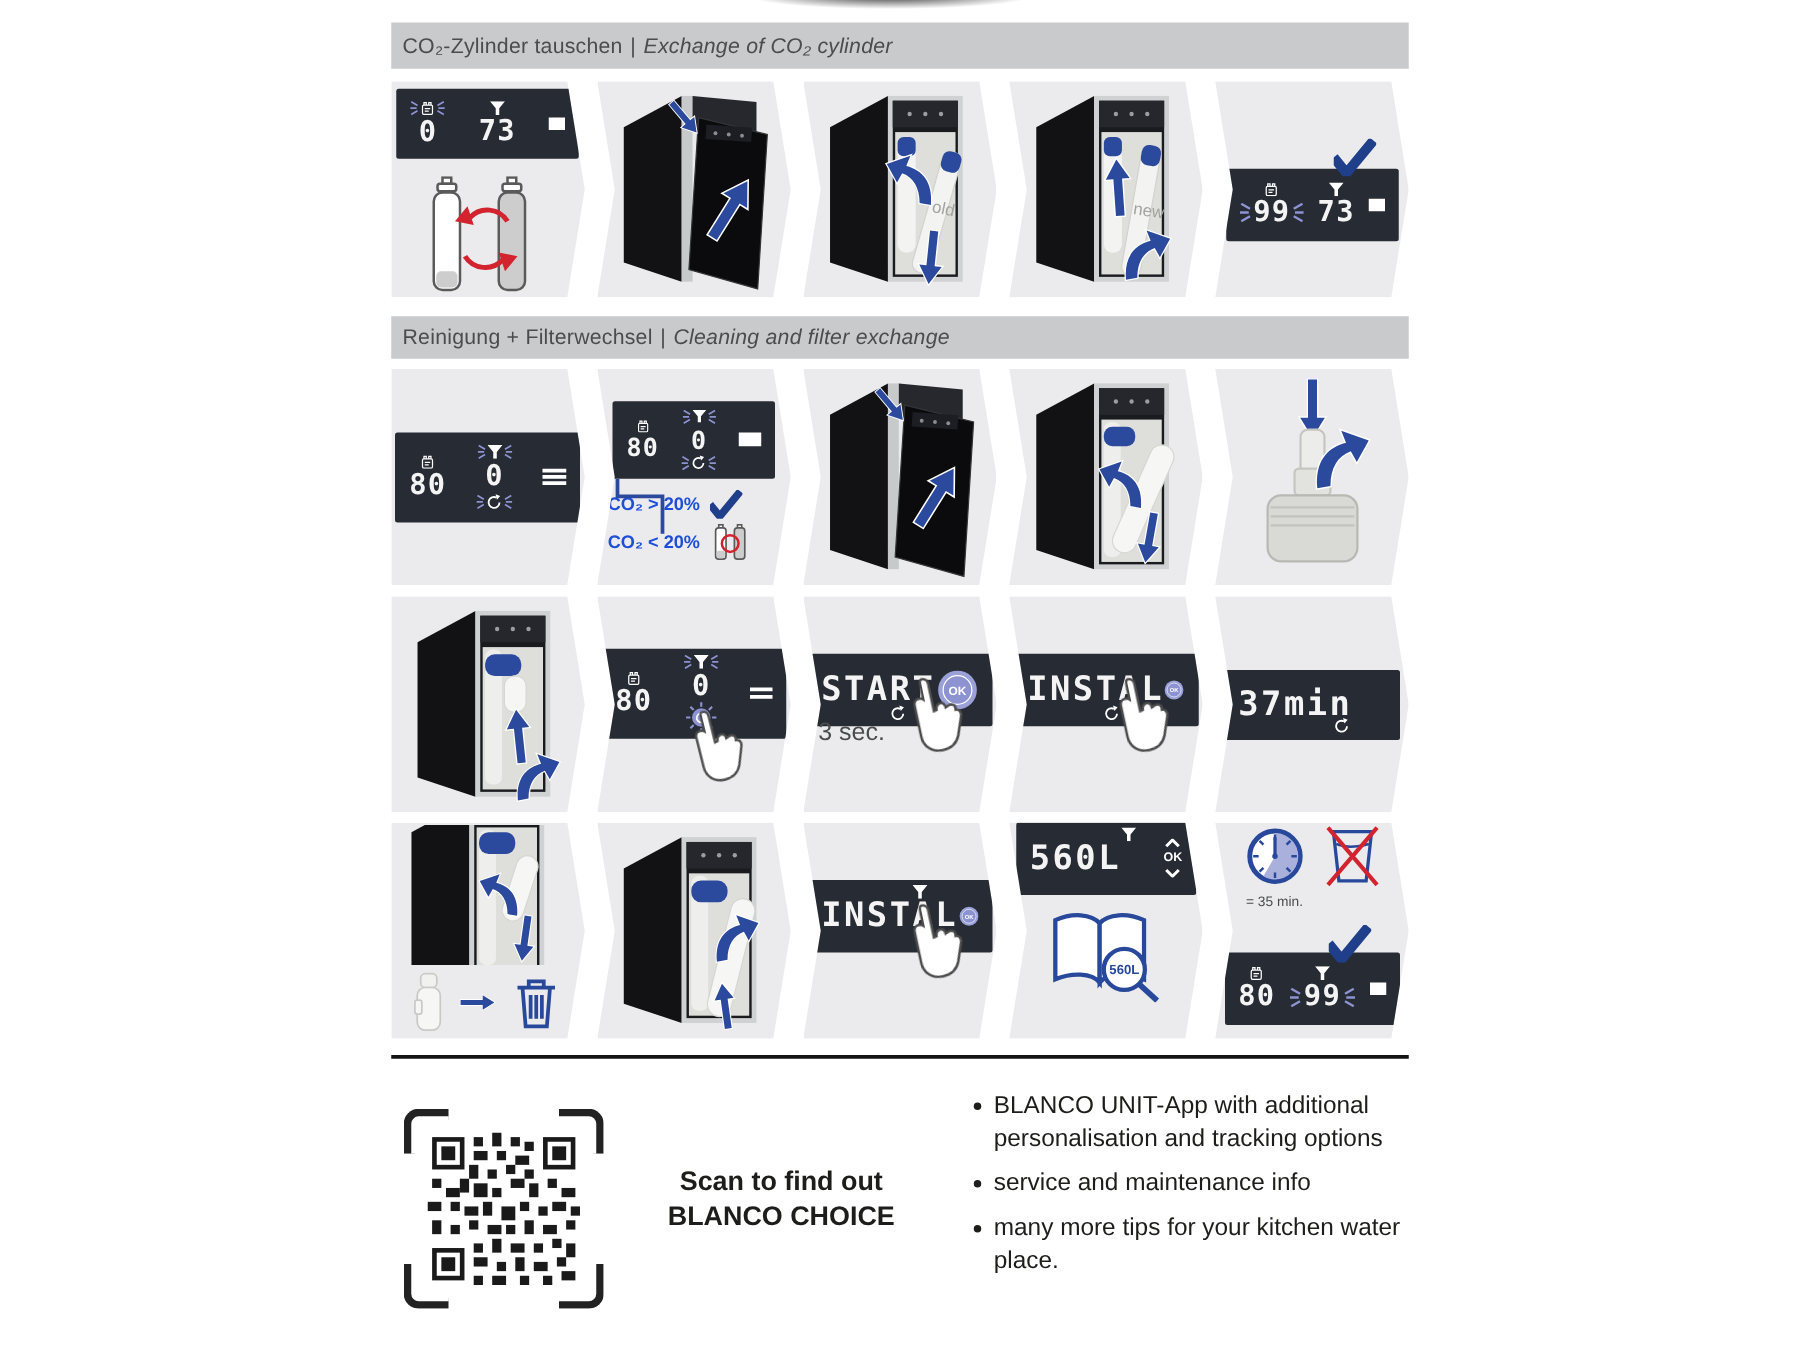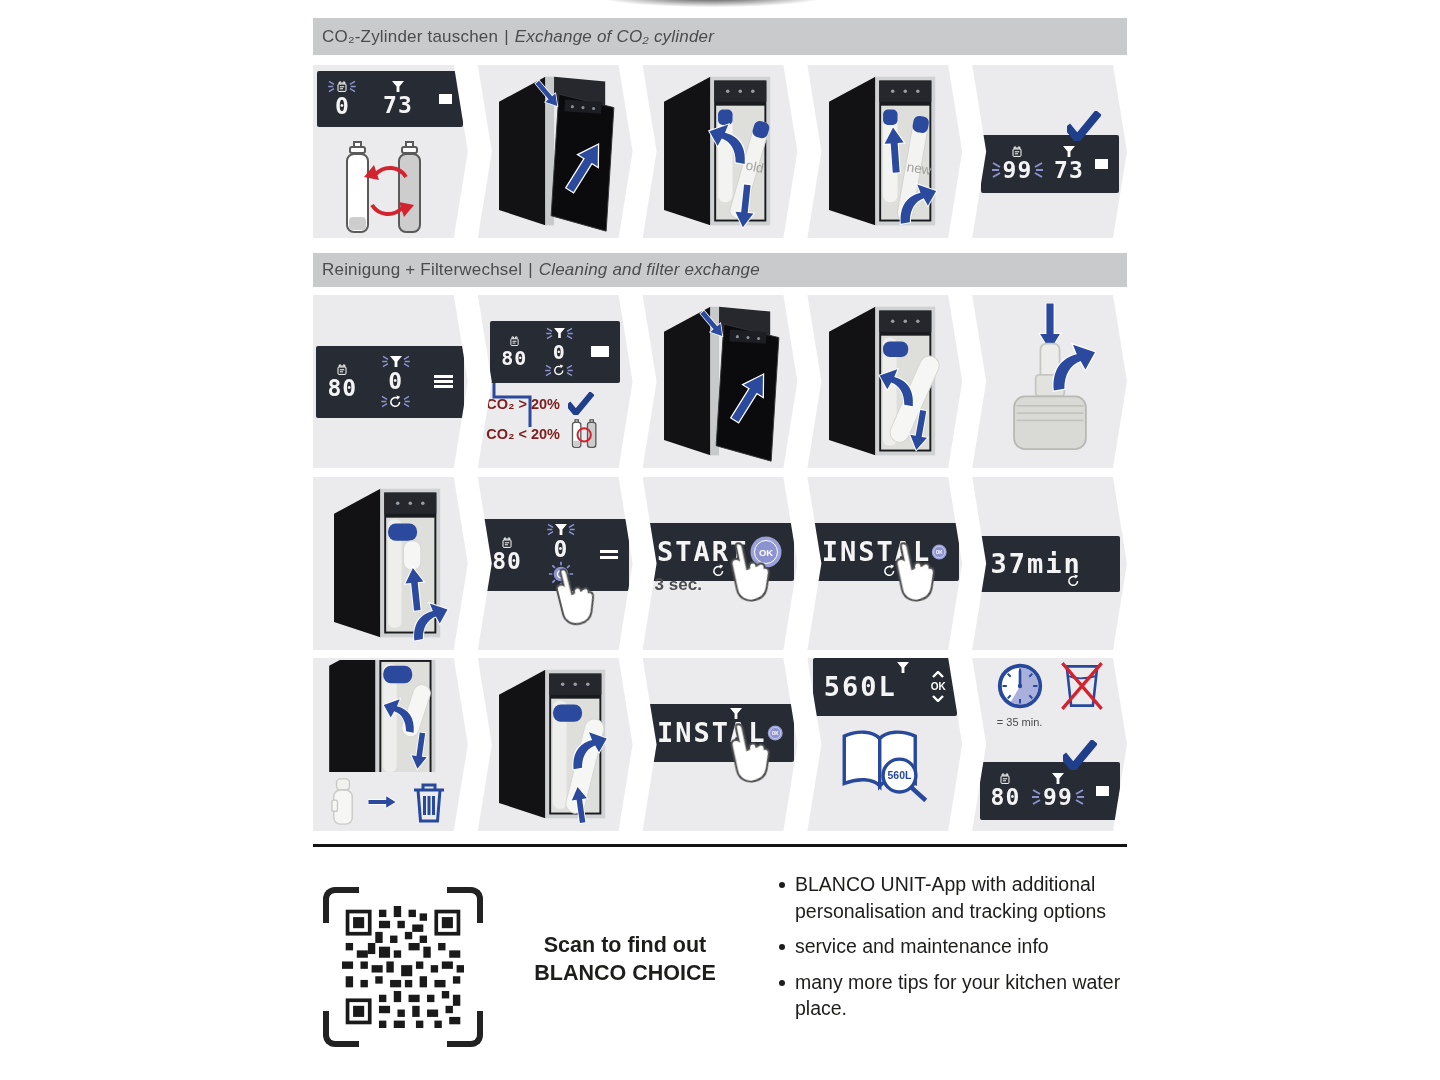--- a/index.html
+++ b/index.html
@@ -40,25 +40,25 @@
   .blinkwrap{display:flex;align-items:center;gap:2px;}
   .rays{width:9px;height:18px;}
   .rays.rt{transform:scaleX(-1);}
   .rays-s{width:7px;height:13px;}
   .rays-s.rt{transform:scaleX(-1);}
   .iblink{display:flex;align-items:center;gap:1px;}
 
   .arrow{fill:#2b4a9e;stroke:#fff;stroke-width:2.5;paint-order:stroke;}
   .chk{fill:none;stroke:#203f8a;stroke-width:7px;}
   .hand{position:absolute;filter:drop-shadow(0 0 0 transparent);}
-  .hold{position:absolute;left:12px;top:120px;font-size:17px;font-weight:bold;color:#4b4c4e;}
+  .hold{position:absolute;left:12px;top:120px;font-size:20px;font-weight:normal;color:#4b4c4e;}
   .cap{font-size:11px;color:#4b4c4e;margin-top:2px;display:block;text-align:center;}
 
   .co2rows{margin-top:6px;position:relative;width:138px;}
-  .co2line{font-size:14.5px;font-weight:bold;color:#7f1d1d;display:flex;align-items:center;gap:8px;height:30px;}
+  .co2line{font-size:14.5px;font-weight:bold;color:#1d4ed8;display:flex;align-items:center;gap:8px;height:30px;}
 
   
   .rule{height:3px;background:#141414;margin-top:13px;}
   .footer{display:flex;margin-top:14px;}
   .qrwrap{position:relative;width:160px;height:160px;margin-left:10px;margin-top:26px;flex:none;}
   .qrc{position:absolute;width:30px;height:30px;border:6px solid #222;}
   .qrc.tl{left:0;top:0;border-right:none;border-bottom:none;border-top-left-radius:12px;}
   .qrc.tr{right:0;top:0;border-left:none;border-bottom:none;border-top-right-radius:12px;}
   .qrc.bl{left:0;bottom:0;border-right:none;border-top:none;border-bottom-left-radius:12px;}
   .qrc.br{right:0;bottom:0;border-left:none;border-top:none;border-bottom-right-radius:12px;}

